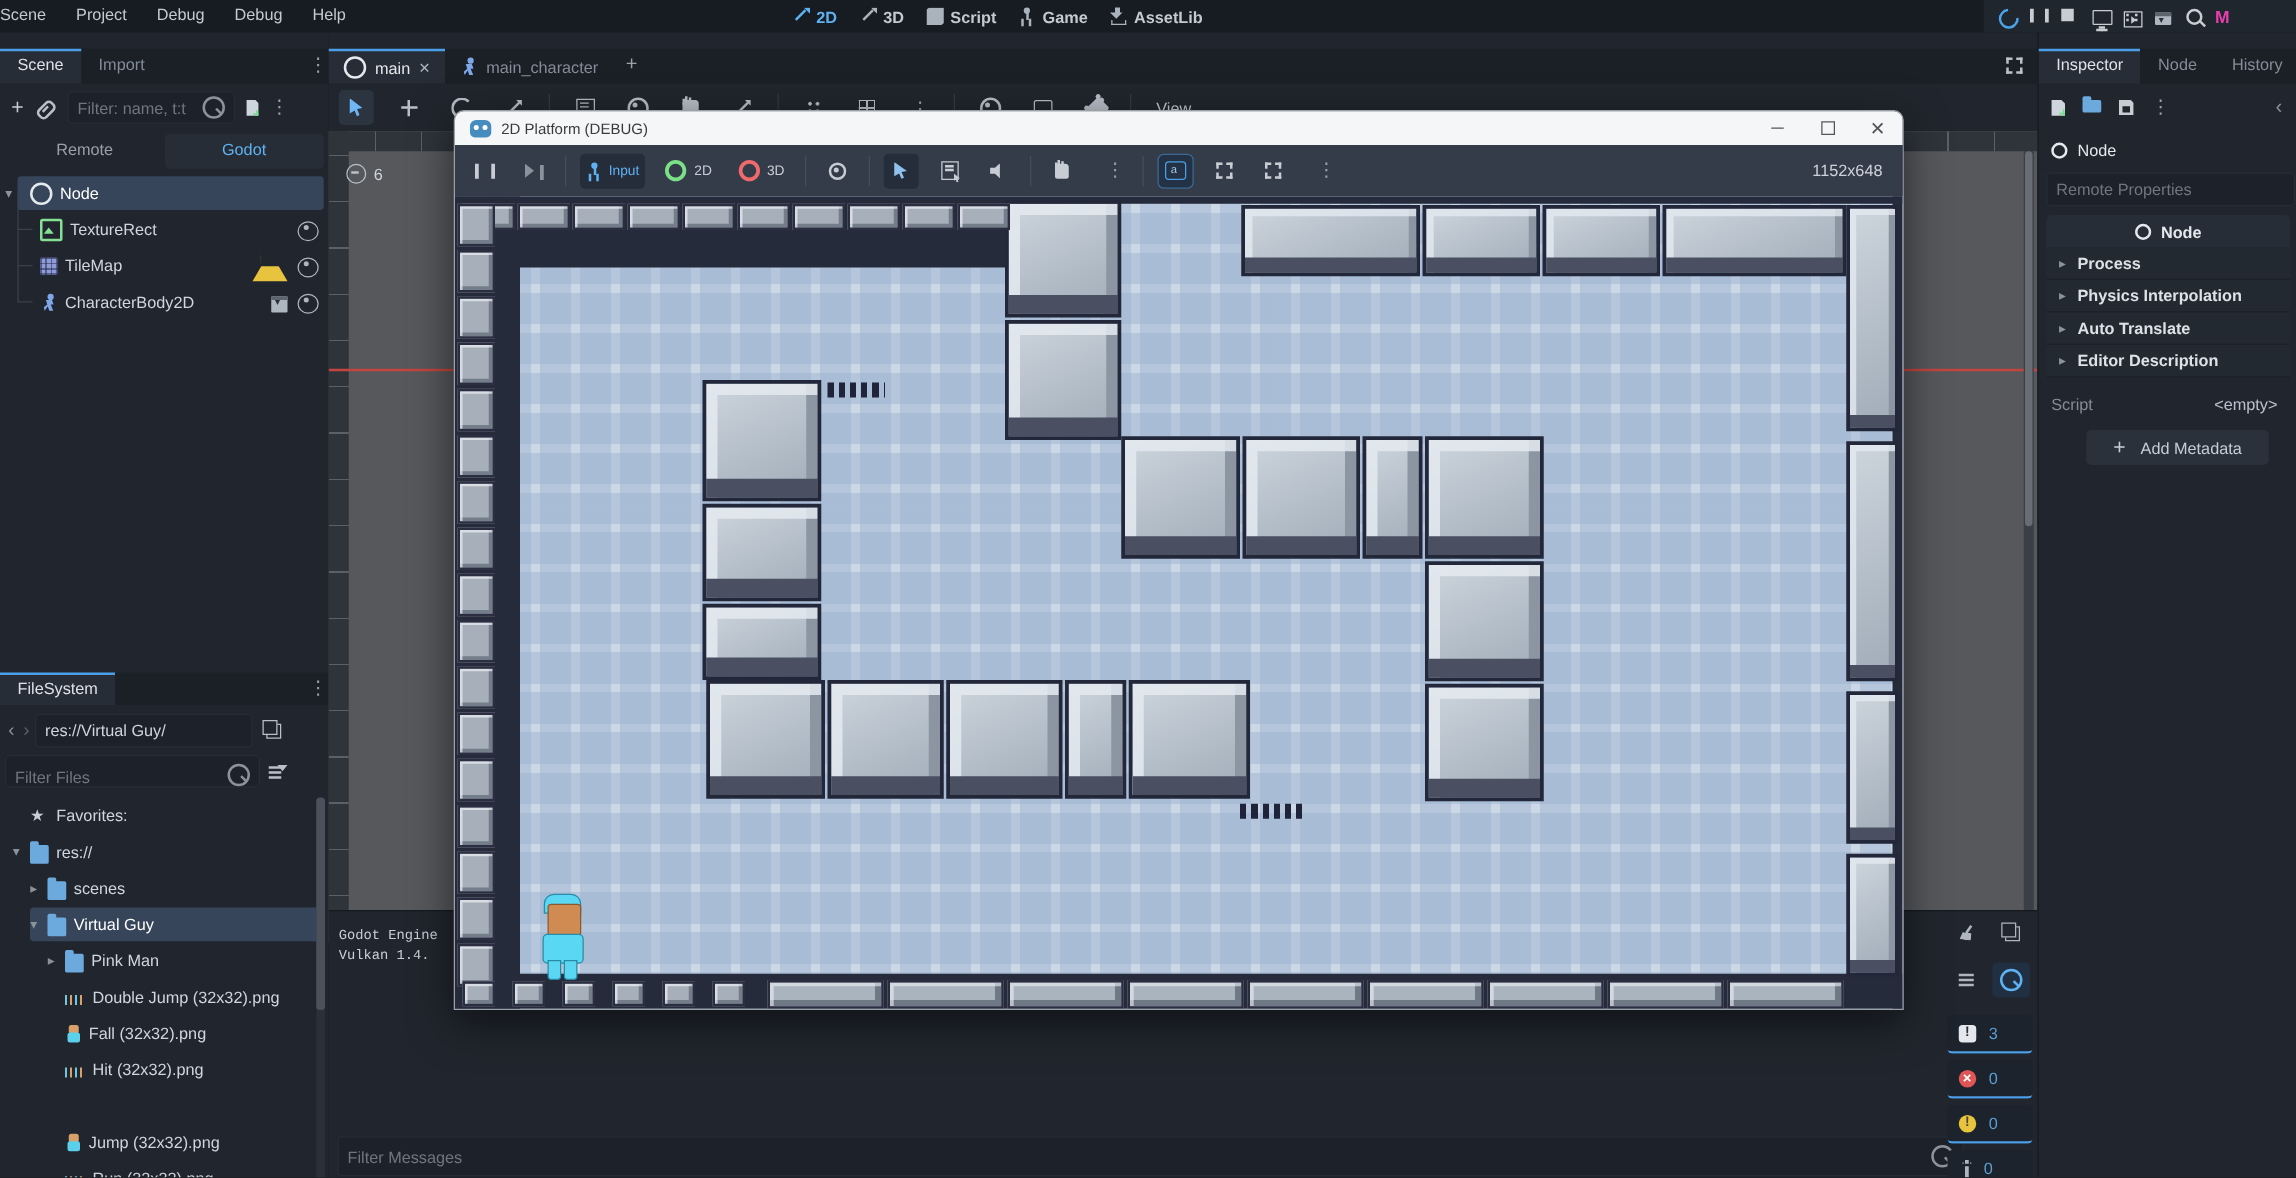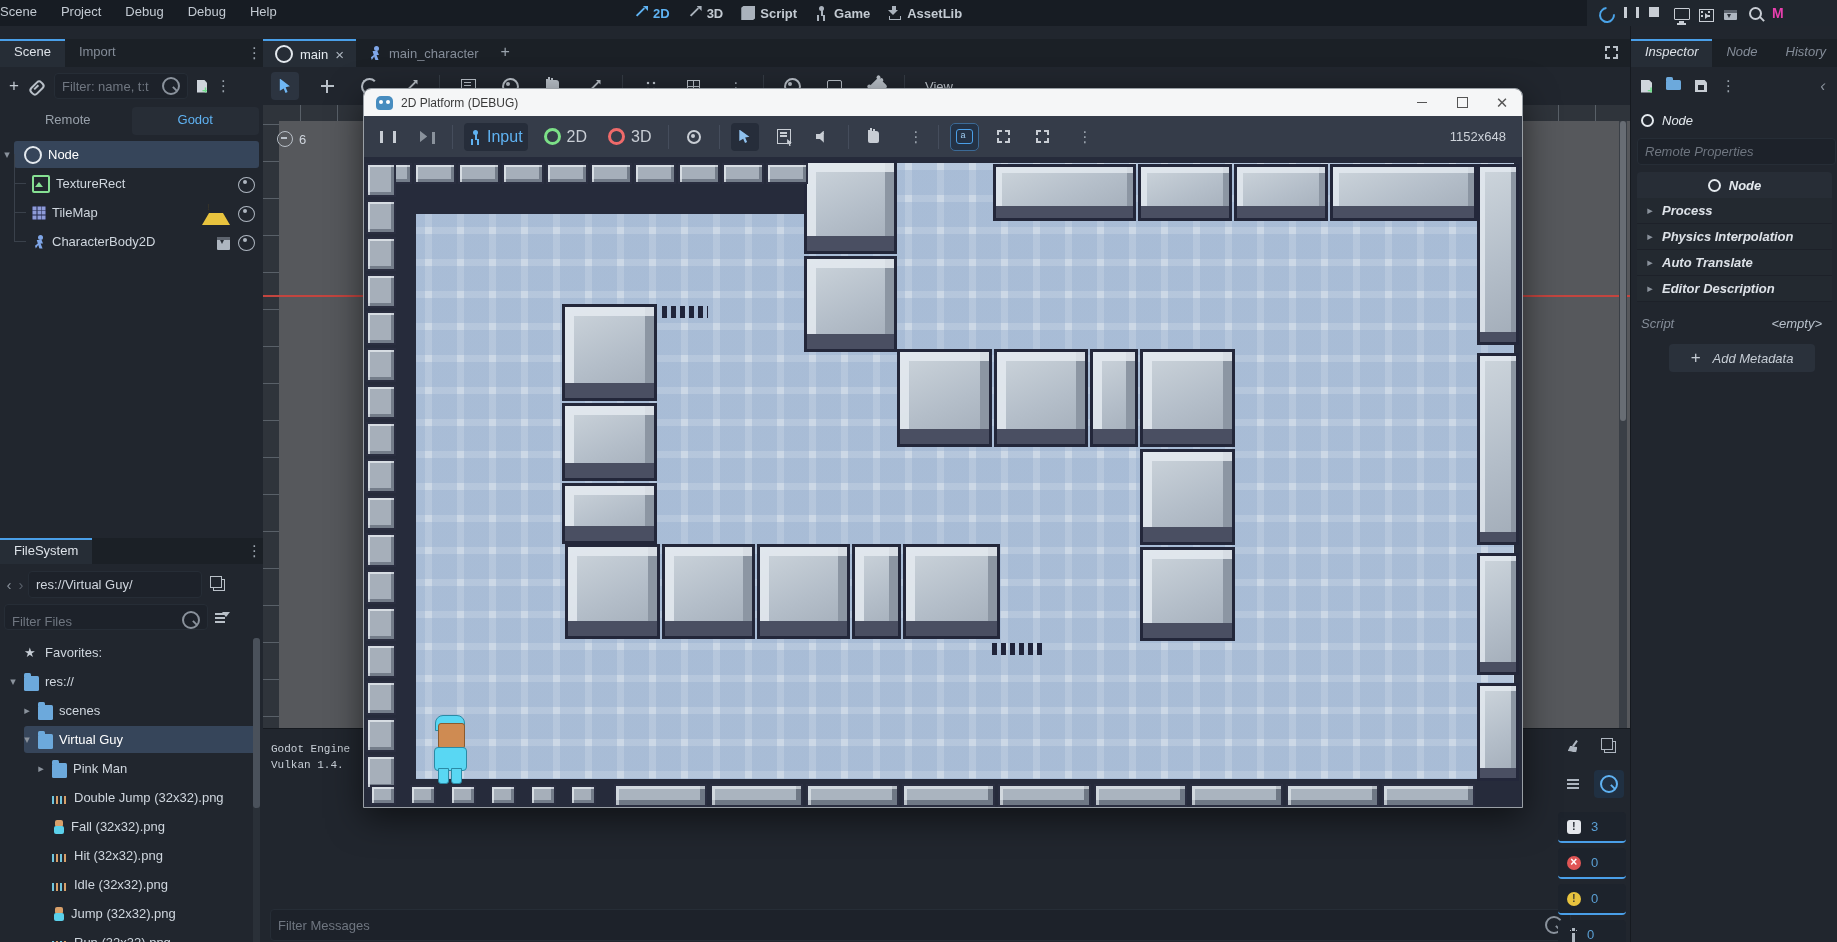--- a/index.html
+++ b/index.html
@@ -181,21 +181,21 @@
   #game-window{left:363px;top:88px;width:1160px;height:720px;z-index:40;border-radius:8px 8px 0 0;
      box-shadow:0 10px 34px rgba(0,0,0,.55);border:1px solid #9aa0a6;box-sizing:border-box;background:#343b48;}
   #gw-titlebar{position:absolute;left:0;top:0;width:100%;height:27px;background:#f5f6f7;border-radius:7px 7px 0 0;display:flex;align-items:center;color:#3a3a3a;font-size:12px;}
   .gw-ctl{width:40px;height:100%;display:flex;align-items:center;justify-content:center;color:#555;}
   .godot-logo{width:17px;height:14px;background:#478cbf;border-radius:5px 5px 4px 4px;position:relative;margin:0 8px 0 12px;}
   .godot-logo::before{content:"";position:absolute;left:3px;top:4px;width:4px;height:4px;border-radius:50%;background:#fff;box-shadow:7px 0 0 #fff;}
   #gw-toolbar{position:absolute;left:0;top:27px;width:100%;height:41px;background:#353c49;display:flex;align-items:center;gap:11px;padding:0 10px;box-sizing:border-box;color:#c8cdd4;}
   .gwt-sep{width:1px;height:24px;background:#454d5c;}
   .gwt-btn{height:28px;min-width:28px;border-radius:4px;display:flex;align-items:center;justify-content:center;gap:6px;padding:0 5px;box-sizing:border-box;}
   .gwt-btn.pressed{background:#262d3a;}
-  .gwt-label{font-size:16px;}
+  .gwt-label{font-size:11px;}
   .blue{color:#5fb2f2;}
   #gw-res{margin-left:auto;color:#cdd2d9;font-size:13px;padding-right:6px;}
   #gw-canvas{position:absolute;left:0;top:68px;width:1158px;height:650px;overflow:hidden;
      background-color:#ccd8e6;
      background-image:
        repeating-linear-gradient(0deg,rgba(150,174,206,0) 0 4px,rgba(150,174,206,.42) 4px 29px,rgba(150,174,206,0) 29px 32px),
        repeating-linear-gradient(90deg,rgba(150,174,206,0) 0 4px,rgba(150,174,206,.42) 4px 29px,rgba(150,174,206,0) 29px 32px);}
   .frame{position:absolute;background:#262b3b;}
   .blk{position:absolute;box-sizing:border-box;border:3px solid #23273a;background:linear-gradient(155deg,#cdd5dc 0%,#b4bec9 55%,#a2acb8 100%);
      box-shadow:inset 0 -15px 0 #4a4f62,inset 9px 9px 0 rgba(228,234,240,.85),inset -9px 0 0 #8c96a3;}
@@ -206,21 +206,21 @@
   .wtile{position:absolute;box-sizing:border-box;border:2px solid #2a2e40;background:#aab4bf;
      box-shadow:inset 3px 3px 0 rgba(236,241,245,.6),inset -5px -5px 0 #6f7885;}
   .spikes{position:absolute;background:repeating-linear-gradient(90deg,#20243a 0 5px,rgba(0,0,0,0) 5px 9px);}
   #player{position:absolute;}
   #player .helmet{position:absolute;left:4px;top:0;width:28px;height:14px;background:#59d7f3;border-radius:8px 8px 0 0;border:1px solid #2b8aa5;}
   #player .face{position:absolute;left:7px;top:8px;width:25px;height:24px;background:#cf8b52;border:1px solid #8a5a2e;border-radius:3px;}
   #player .body{position:absolute;left:3px;top:32px;width:31px;height:22px;background:#59d7f3;border:1px solid #2b8aa5;border-radius:4px;}
   #player .leg1,#player .leg2{position:absolute;top:53px;width:9px;height:14px;background:#59d7f3;border:1px solid #2b8aa5;border-radius:0 0 3px 3px;}
   #player .leg1{left:7px;} #player .leg2{left:20px;}
   
-  #right-dock{left:1630px;top:26px;width:207px;height:916px;background:#21262e;border-left:1px solid #161a20;font-style:italic;}
+  #right-dock{left:1630px;top:26px;width:207px;height:916px;background:#21262e;border-left:1px solid #161a20;}
   .insp-row{position:absolute;left:6px;right:6px;height:25px;background:#232930;border-bottom:1px solid #1d2129;display:flex;align-items:center;gap:7px;padding-left:8px;font-weight:bold;color:#dde2e8;}
   #insp-section{position:absolute;left:6px;right:6px;height:26px;background:#272d36;border-radius:4px 4px 0 0;display:flex;align-items:center;justify-content:center;gap:8px;font-weight:bold;color:#e4e9ee;}
   #add-meta{position:absolute;left:38px;width:146px;height:28px;background:#2a313b;border-radius:4px;display:flex;align-items:center;justify-content:center;gap:12px;color:#c6cdd5;}
   .dim{color:#848c98;}
 </style>
 </head>
 <body>
 
 <div id="root">
 
@@ -409,26 +409,20 @@
               <div style="position: absolute; left: 3px; top: 0px; width: 8px; height: 7px; background: rgb(216, 160, 106); border-radius: 2px;"></div>
               <div style="position: absolute; left: 2px; top: 6px; width: 10px; height: 8px; background: rgb(91, 208, 234); border-radius: 2px;"></div>
             </div>
             <div class="rowlabel" style="position: relative; z-index: 1; color: rgb(207, 214, 222);">Fall (32x32).png</div>
           </div>
           <div class="tree-row" style="top: 203px;">
             <div style="width: 30px; flex: 0 0 auto;"></div>
             <div style="width: 10px; flex: 0 0 auto;"></div>
             <div class="gi" style="position: relative; z-index: 1; width: 16px; height: 8px; margin-top: 4px; background: repeating-linear-gradient(90deg, rgb(111, 198, 222) 0px, rgb(111, 198, 222) 2px, transparent 2px, transparent 4px, rgb(216, 160, 106) 4px, rgb(216, 160, 106) 6px, transparent 6px, transparent 8px);"></div>
             <div class="rowlabel" style="position: relative; z-index: 1; color: rgb(207, 214, 222);">Hit (32x32).png</div>
-          </div>
-          <div class="tree-row" style="top: 232px;">
-            <div style="width: 30px; flex: 0 0 auto;"></div>
-            <div style="width: 10px; flex: 0 0 auto;"></div>
-            <div class="gi" style="position: relative; z-index: 1; width: 16px; height: 8px; margin-top: 4px; background: repeating-linear-gradient(90deg, rgb(111, 198, 222) 0px, rgb(111, 198, 222) 2px, transparent 2px, transparent 4px, rgb(216, 160, 106) 4px, rgb(216, 160, 106) 6px, transparent 6px, transparent 8px);"></div>
-            <div class="rowlabel" style="position: relative; z-index: 1; color: rgb(207, 214, 222);">Idle (32x32).png</div>
           </div>
           <div class="tree-row" style="top: 261px;">
             <div style="width: 30px; flex: 0 0 auto;"></div>
             <div style="width: 10px; flex: 0 0 auto;"></div>
             <div class="gi" style="position: relative; z-index: 1; width: 13px; height: 14px;">
               <div style="position: absolute; left: 3px; top: 0px; width: 8px; height: 7px; background: rgb(216, 160, 106); border-radius: 2px;"></div>
               <div style="position: absolute; left: 2px; top: 6px; width: 10px; height: 8px; background: rgb(91, 208, 234); border-radius: 2px;"></div>
             </div>
             <div class="rowlabel" style="position: relative; z-index: 1; color: rgb(207, 214, 222);">Jump (32x32).png</div>
           </div>

